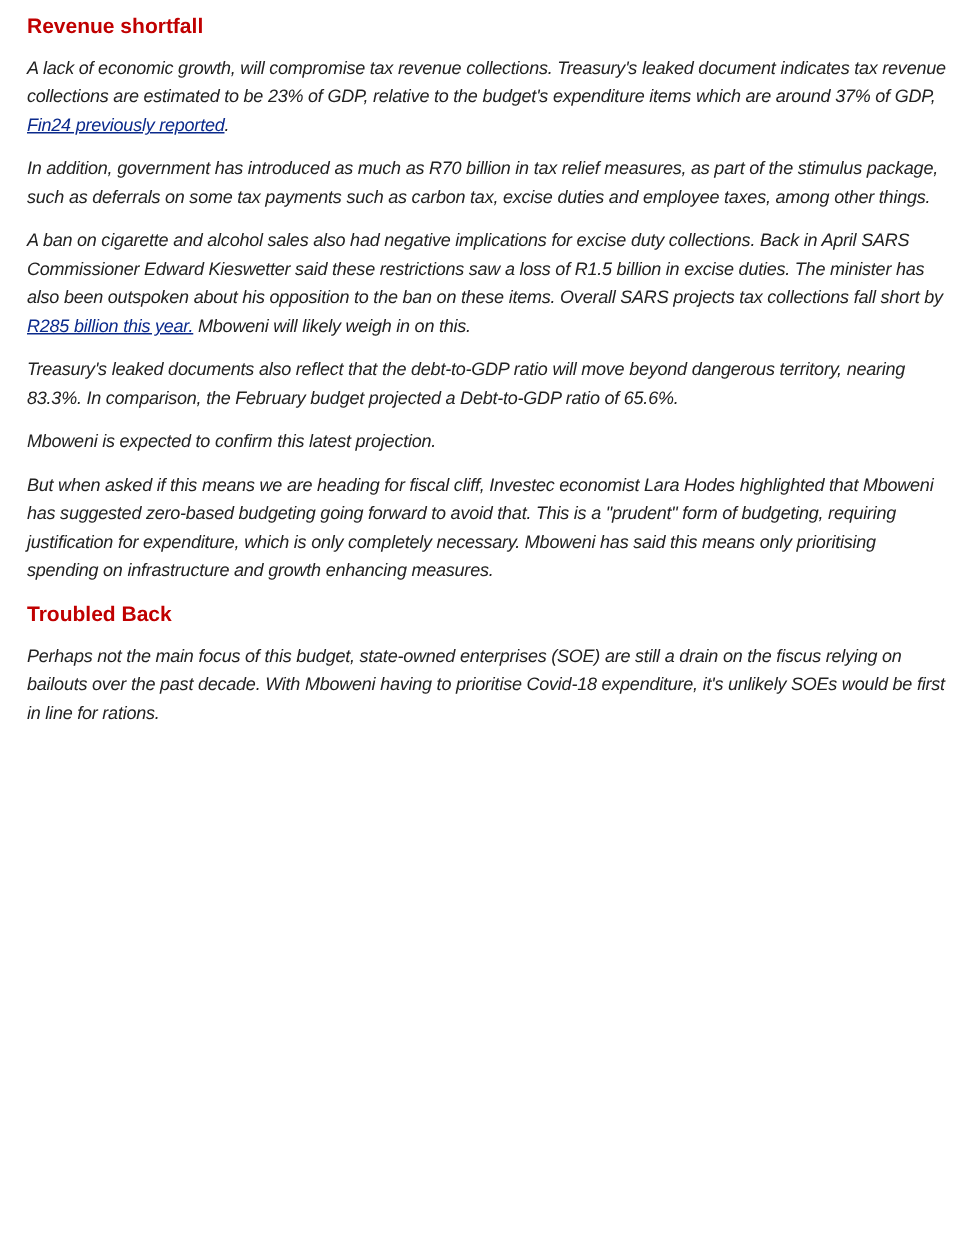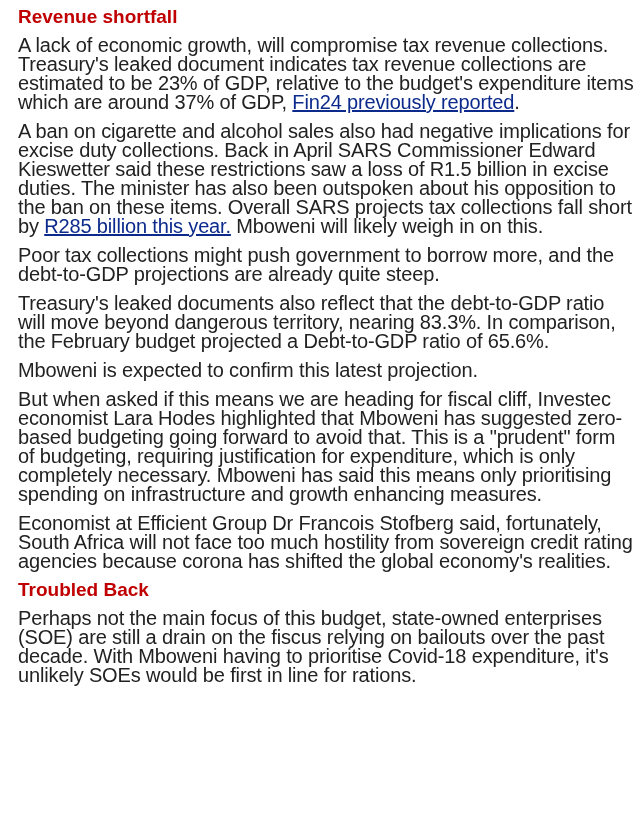--- a/index.html
+++ b/index.html
@@ -14,56 +14,56 @@
       font-family: "Liberation Sans", sans-serif;
       color: #222222;
     }
     .article {
       padding: 4px 10px 0 18px;
       width: 616px;
     }
     .heading {
       color: #c00000;
       font-weight: bold;
-      font-size: 19px;
+      font-size: 14px;
       line-height: 18px;
       margin: 4px 0 10px 0;
     }
     .heading.first {
       margin-top: 4px;
     }
     p {
-      font-size: 20px;
+      font-size: 12px;
       line-height: 19px;
       margin: 0 0 10px 0;
       letter-spacing: -0.15px;
+      font-style: italic;
     }
     a {
       color: #1a0dab;
       text-decoration: underline;
       color: #0b2a8c;
     }
   </style>
 </head>
 <body>
 
 <div class="article">
 
   <div class="heading first">Revenue shortfall</div>
 
   <p><span>A lack of economic growth, will compromise tax revenue collections. Treasury's leaked document indicates tax revenue collections are estimated to be 23% of GDP, relative to the budget's expenditure items which are around 37% of GDP, </span><a href="#">Fin24 previously reported</a><span>.</span></p>
 
+  <p>In addition, government has introduced as much as R70 billion in tax relief measures, as part of the stimulus package, such as deferrals on some tax payments such as carbon tax, excise duties and employee taxes, among other things.</p>
 
   <p><span>A ban on cigarette and alcohol sales also had negative implications for excise duty collections. Back in April SARS Commissioner Edward Kieswetter said these restrictions saw a loss of R1.5 billion in excise duties. The minister has also been outspoken about his opposition to the ban on these items. Overall SARS projects tax collections fall short by </span><a href="#">R285 billion this year.</a><span> Mboweni will likely weigh in on this.</span></p>
 
-  <p>Poor tax collections might push government to borrow more, and the debt-to-GDP projections are already quite steep.</p>
 
 
   <p>Treasury's leaked documents also reflect that the debt-to-GDP ratio will move beyond dangerous territory, nearing 83.3%. In comparison, the February budget projected a Debt-to-GDP ratio of 65.6%.</p>
   <p>Mboweni is expected to confirm this latest projection.</p>
   <p>But when asked if this means we are heading for fiscal cliff, Investec economist Lara Hodes highlighted that Mboweni has suggested zero-based budgeting going forward to avoid that. This is a "prudent" form of budgeting, requiring justification for expenditure, which is only completely necessary. Mboweni has said this means only prioritising spending on infrastructure and growth enhancing measures.</p>
-  <p>Economist at Efficient Group Dr Francois Stofberg said, fortunately, South Africa will not face too much hostility from sovereign credit rating agencies because corona has shifted the global economy's realities.</p>
 
   <div class="heading">Troubled Back</div>
 
   <p>Perhaps not the main focus of this budget, state-owned enterprises (SOE) are still a drain on the fiscus relying on bailouts over the past decade. With Mboweni having to prioritise Covid-18 expenditure, it's unlikely SOEs would be first in line for rations.</p>
 
 </div>
 
 </body></html>

